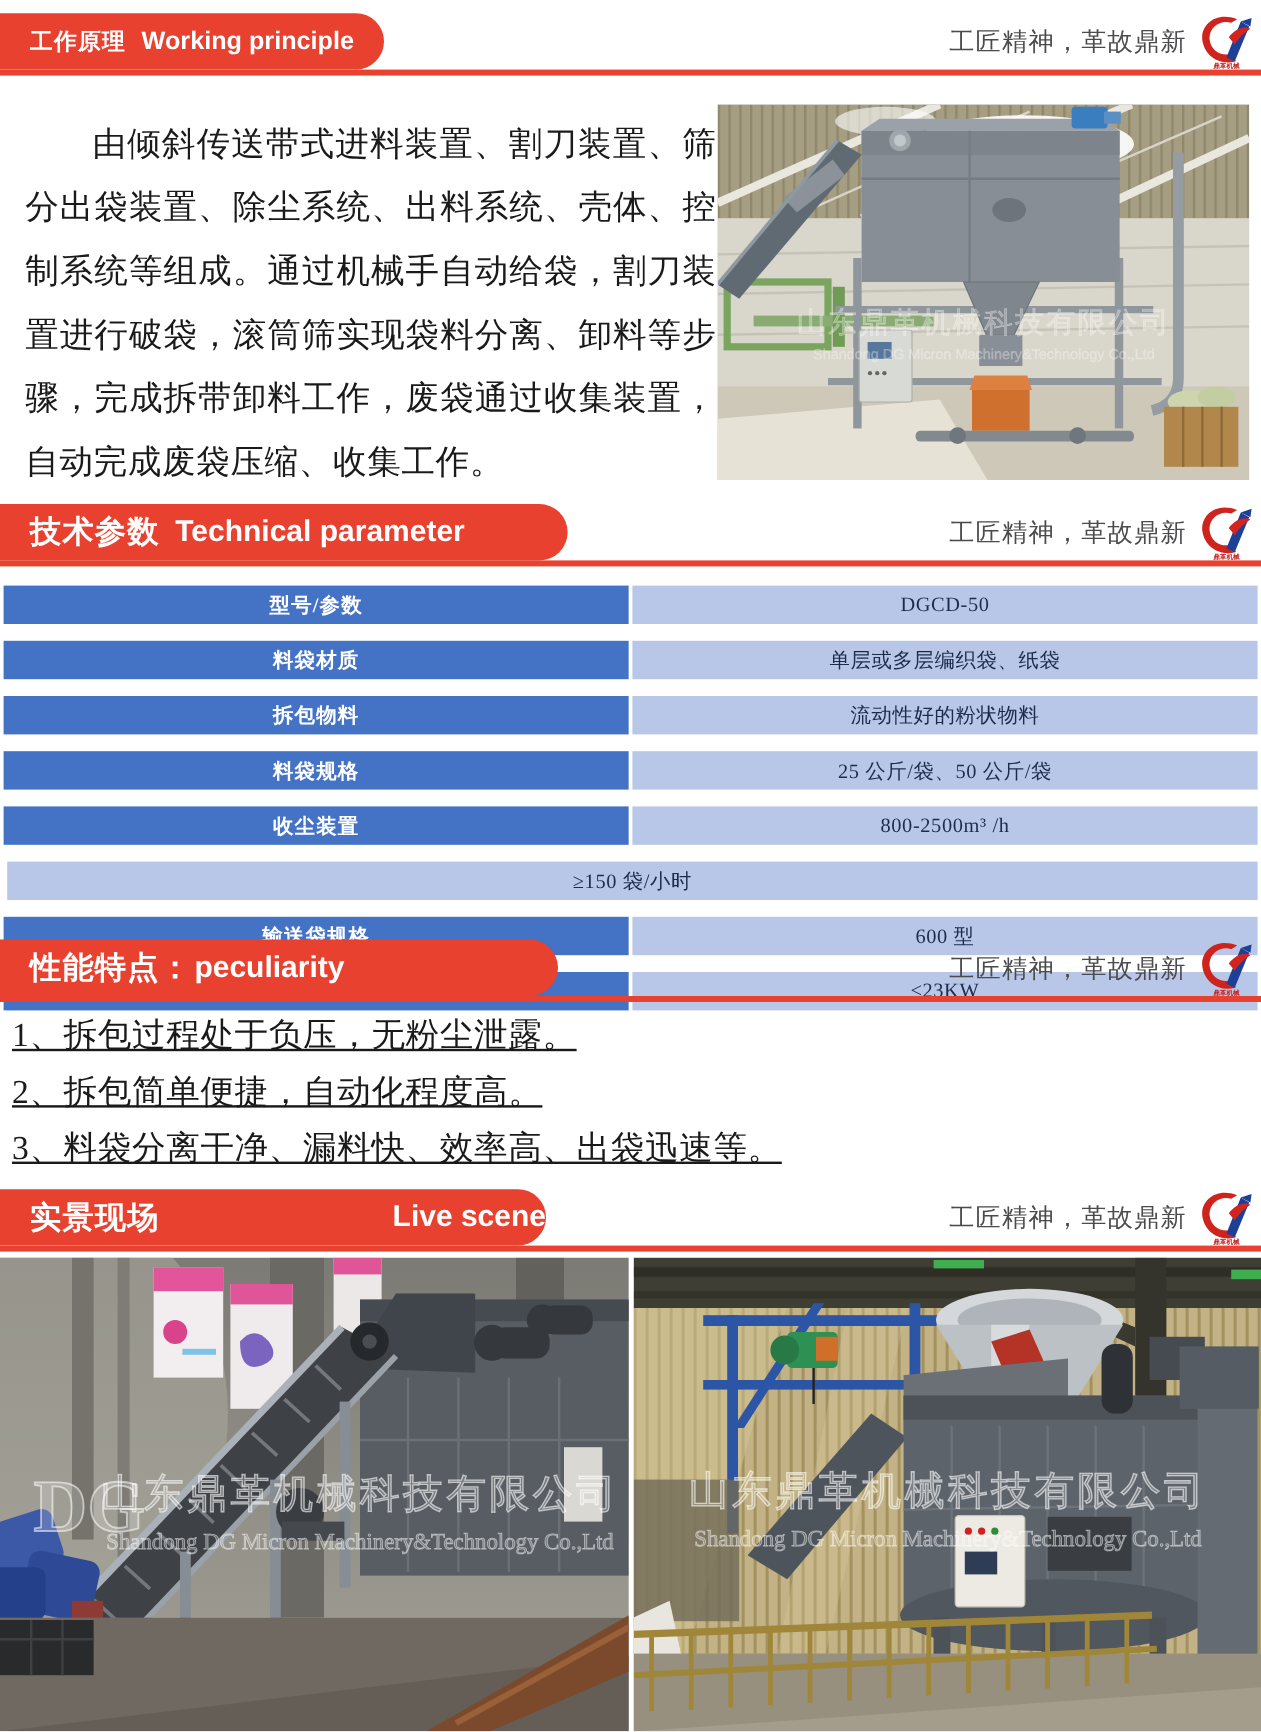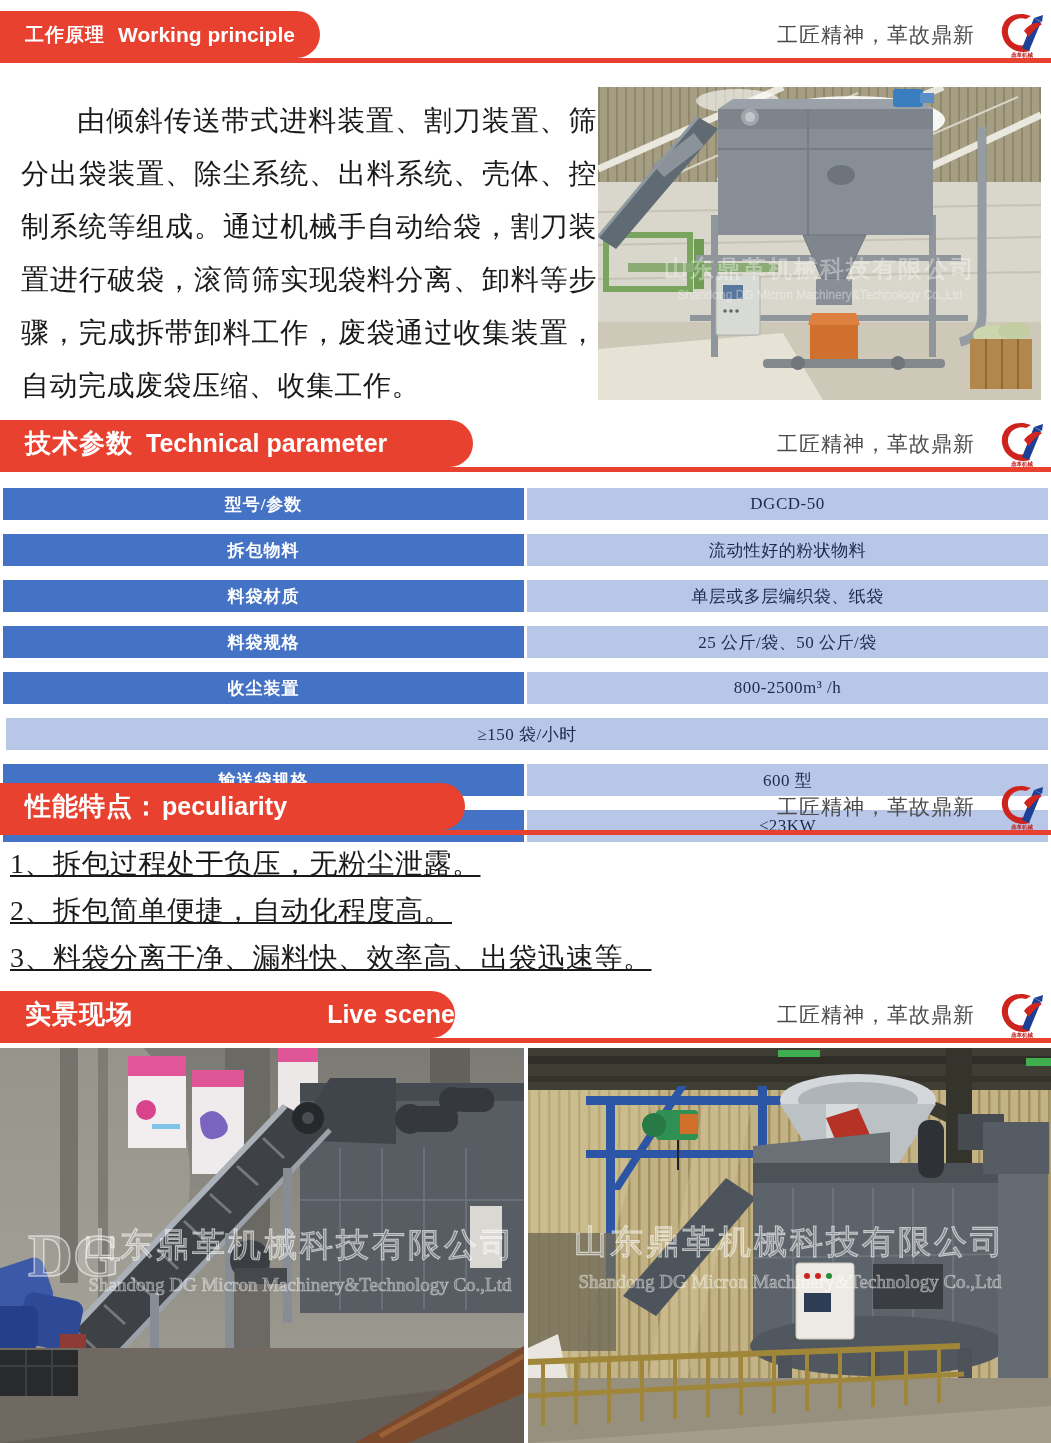--- a/index.html
+++ b/index.html
@@ -10,21 +10,21 @@
   .sec-head{position:absolute;left:0;width:100%;height:52px;}
   .sec-line{position:absolute;left:0;right:0;top:47px;height:5px;background:var(--red);}
   .pill{position:absolute;left:0;top:0;height:47px;border-radius:0 24px 24px 0;background:var(--red);
         display:flex;align-items:center;padding-left:25px;box-sizing:border-box;color:#fff;z-index:2;}
   .pill-zh{font-weight:bold;letter-spacing:1px;white-space:nowrap;}
   .pill-en{font-weight:bold;margin-left:13px;white-space:nowrap;}
   .pill-sm .pill-zh{font-size:19px;} .pill-sm .pill-en{font-size:21px;}
   .pill-lg .pill-zh{font-size:26px;} .pill-lg .pill-en{font-size:25px;}
   .pill-joined .pill-en{margin-left:2px;}
   .pill-wide .pill-en{margin-left:34px;}
-  .brand{position:absolute;right:5px;top:0;height:47px;display:flex;align-items:center;gap:23px;}
+  .brand{position:absolute;right:5px;top:0;height:47px;display:flex;align-items:center;gap:9px;}
   .motto{font-size:21px;color:#4b4b4d;letter-spacing:1px;white-space:nowrap;}
   .logo-svg{display:block;}
   
   .principle-text{position:absolute;left:21px;top:94px;width:576px;font-family:"Liberation Serif","DejaVu Serif",serif;
         font-size:28px;line-height:53px;color:#1a1a1a;text-align:justify;text-indent:2em;letter-spacing:0.5px;}
   .photo{position:absolute;overflow:hidden;background:#ccc;}
   .photo svg{display:block;}
   
   .spec-table{position:absolute;left:3px;top:488px;width:1045px;}
   .spec-row{display:flex;height:32px;margin-bottom:14px;font-family:"Liberation Serif","DejaVu Serif",serif;}
@@ -174,28 +174,28 @@
     </div>
   </div>
 
   <div class="spec-table">
     <div class="spec-row">
       <div class="spec-label">型号/参数</div>
       <div class="spec-gap"></div>
       <div class="spec-value">DGCD-50</div>
     </div>
     <div class="spec-row">
+      <div class="spec-label">料袋材质</div>
+      <div class="spec-gap"></div>
+      <div class="spec-value">单层或多层编织袋、纸袋</div>
+    </div>
+    <div class="spec-row">
       <div class="spec-label">拆包物料</div>
       <div class="spec-gap"></div>
       <div class="spec-value">流动性好的粉状物料</div>
-    </div>
-    <div class="spec-row">
-      <div class="spec-label">料袋材质</div>
-      <div class="spec-gap"></div>
-      <div class="spec-value">单层或多层编织袋、纸袋</div>
     </div>
     <div class="spec-row">
       <div class="spec-label">料袋规格</div>
       <div class="spec-gap"></div>
       <div class="spec-value">25 公斤/袋、50 公斤/袋</div>
     </div>
     <div class="spec-row">
       <div class="spec-label">收尘装置</div>
       <div class="spec-gap"></div>
       <div class="spec-value">800-2500m³ /h</div>

